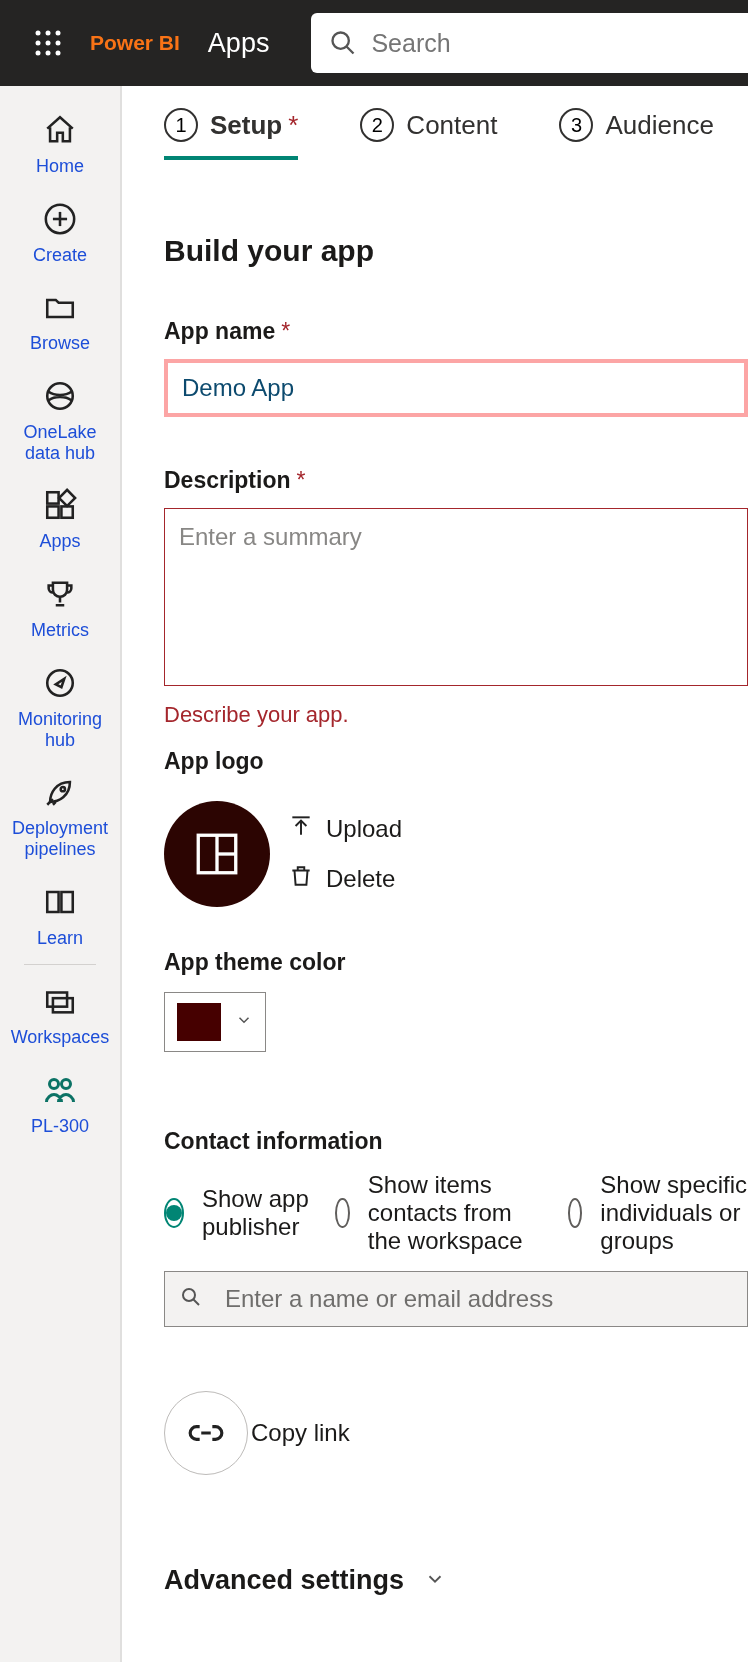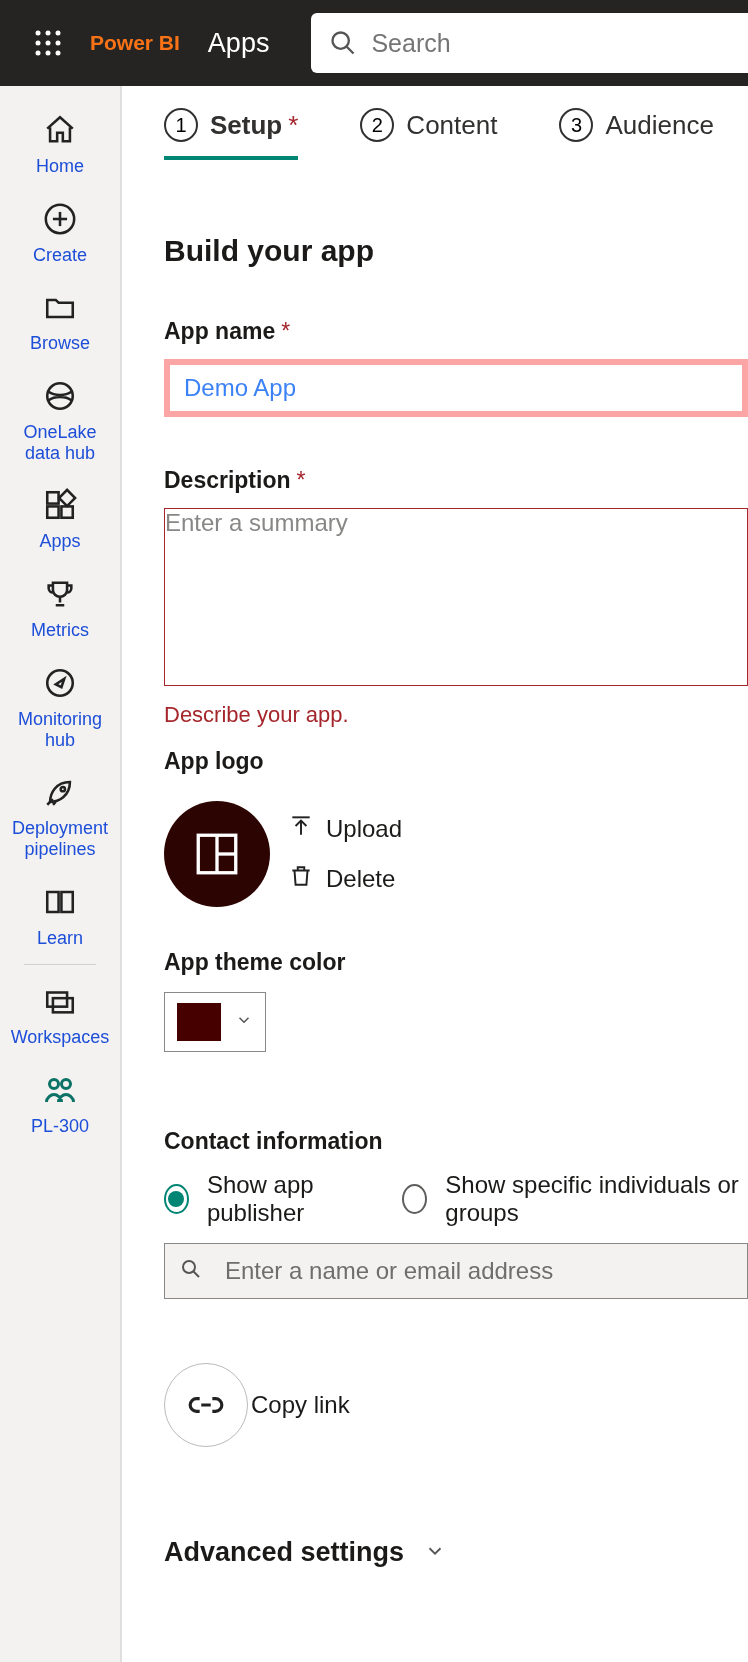--- a/index.html
+++ b/index.html
@@ -130,32 +130,33 @@
     font-weight: 700;
     color: #1b1a19;
     margin-top: 50px;
   }
   .field-label .req { color: #a4262c; margin-left: 6px; font-weight: 400; }
 
   .text-input {
     margin-top: 14px;
     width: 100%;
     height: 58px;
-    border: 6px solid #fca5a5;
+    border: 4px solid #fca5a5;
     padding: 0 14px;
     font-size: 24px;
-    color: #3b82f6;
+    color: #0c4a6e;
     outline: none;
     background: #fff;
   }
   .text-area {
     margin-top: 14px;
     width: 100%;
     height: 178px;
     border: 1px solid #a4262c;
+    padding: 14px;
     font-size: 24px;
     color: #323130;
     outline: none;
     resize: none;
     background: #fff;
   }
   .text-area::placeholder { color: #888785; }
   .err-msg {
     color: #a4262c;
     font-size: 22px;
@@ -470,20 +471,24 @@
     </div>
 
     <div class="field-label" style="margin-top:76px">Contact information</div>
     <div class="radio-group">
       <div class="radio-item">
         <div class="radio checked"></div>
         <span>Show app publisher</span>
       </div>
       <div class="radio-item">
         <div class="radio"></div>
+        <span>Show items contacts from the workspace</span>
+      </div>
+      <div class="radio-item">
+        <div class="radio"></div>
         <span>Show specific individuals or groups</span>
       </div>
     </div>
     <div class="lookup">
       <span>
         <svg width="24" height="24" viewBox="0 0 24 24" fill="none" stroke="#555" stroke-width="2">
             <circle cx="10" cy="10" r="6"></circle>
             <line x1="20" y1="20" x2="14.5" y2="14.5"></line>
           </svg>
       </span>

